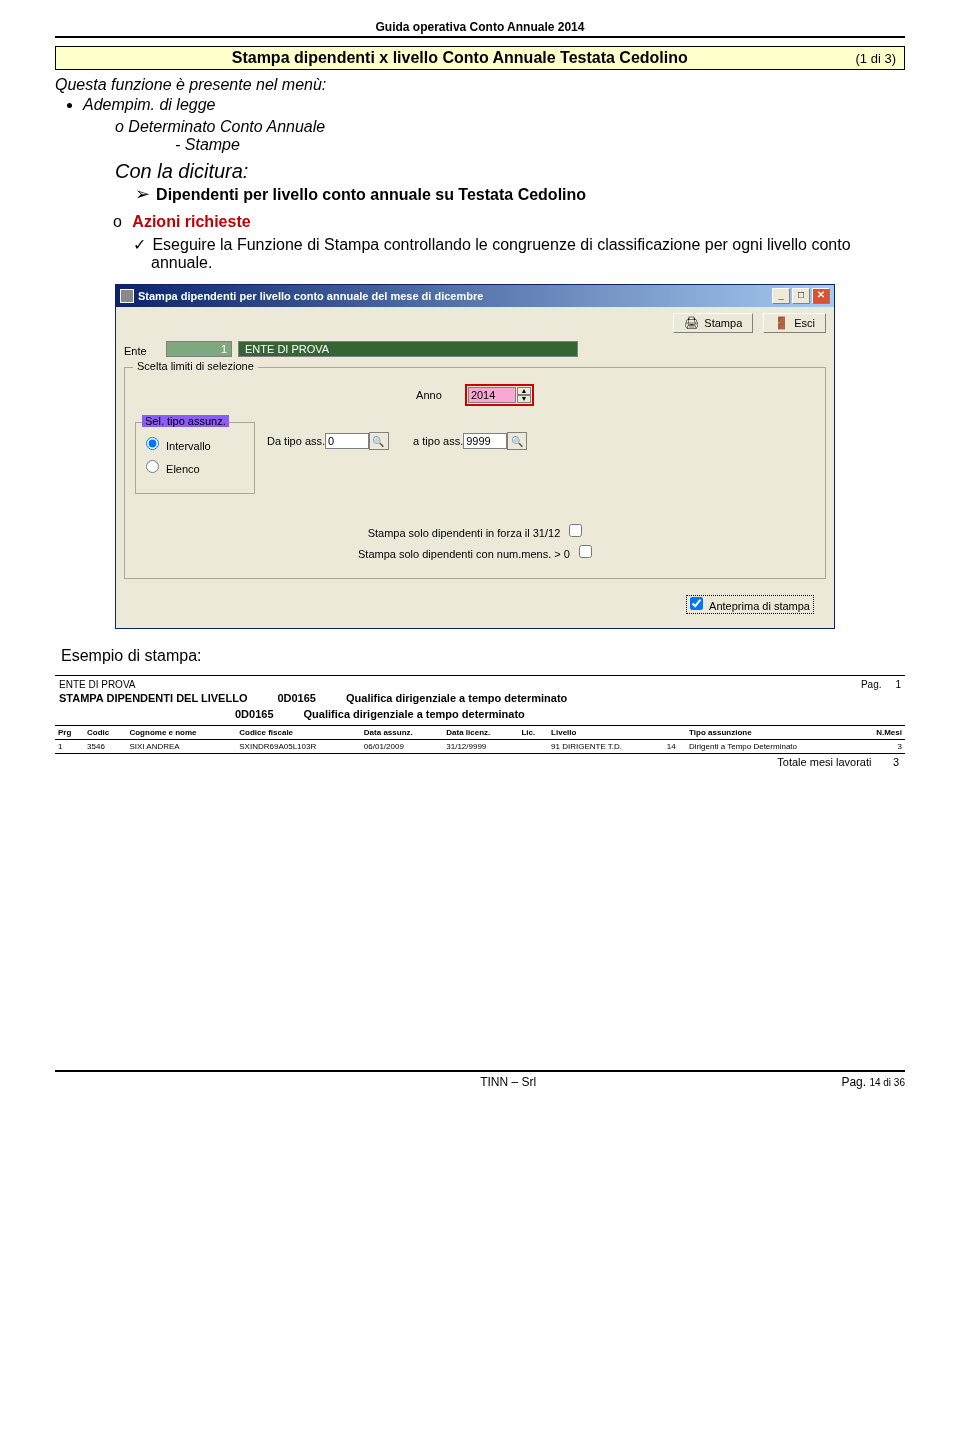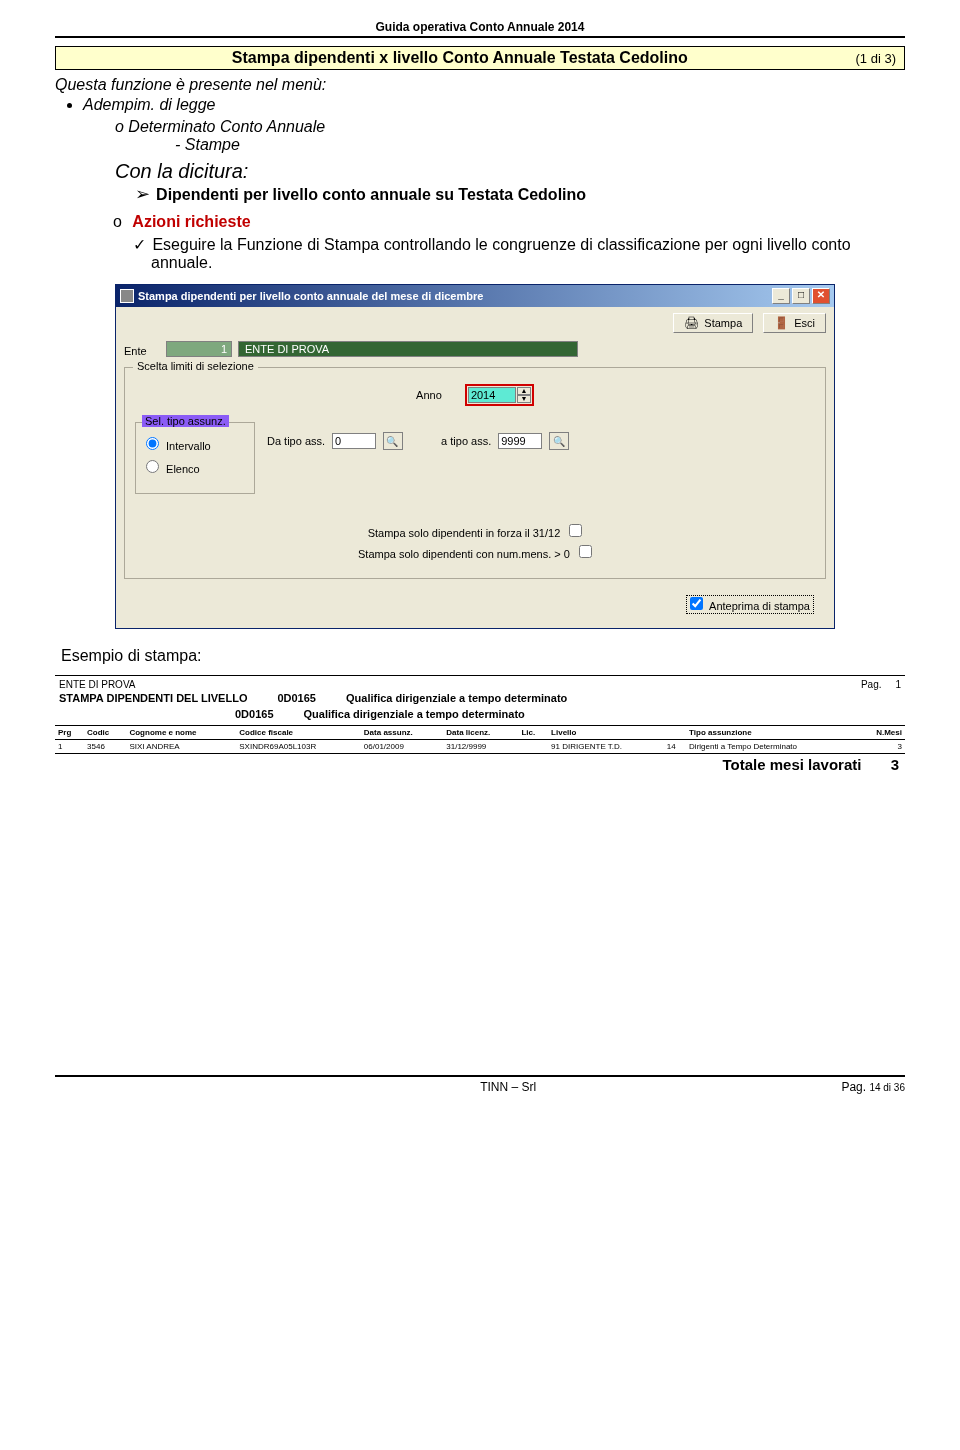--- a/index.html
+++ b/index.html
@@ -113,30 +113,30 @@
   }
   .groupbox {
     border: 1px solid #aca899; padding: 10px 10px 12px 10px; margin-bottom: 8px; position: relative;
   }
   .groupbox > .glabel {
     position: absolute; top: -8px; left: 8px; background: #ece9d8; padding: 0 4px; font-size: 11px;
   }
   .anno-row { text-align: center; margin: 6px 0 16px 0; }
   .anno-row .albl { display: inline-block; margin-right: 20px; }
   .spinwrap { display: inline-flex; align-items: center; border: 2px solid #d00000; padding: 1px; }
-  .spinwrap input { width: 48px; border: 1px solid #808080; font-size: 11px; padding: 1px 2px; background: #5eead4; }
+  .spinwrap input { width: 48px; border: 1px solid #808080; font-size: 11px; padding: 1px 2px; background: #f9a8d4; }
   .spinbtns { display: flex; flex-direction: column; margin-left: 1px; }
   .spinbtns div { width: 14px; height: 8px; background: #ece9d8; border: 1px solid #808080; font-size: 7px; line-height: 6px; text-align: center; }
 
   .seltipo-row { display: flex; align-items: flex-start; gap: 12px; }
   .seltipo-box { border: 1px solid #aca899; padding: 6px 10px 10px 10px; position: relative; width: 120px; }
   .seltipo-box .glabel { position: absolute; top: -8px; left: 6px; background: #8b5cf6; padding: 0 3px; font-size: 11px; }
   .radio-row { margin: 8px 0; font-size: 11px; }
   .radio-row input { margin-right: 4px; }
-  .tipoass-fields { display: flex; align-items: center; gap: 7px; padding-top: 10px; }
+  .tipoass-fields { display: flex; align-items: center; gap: 0; padding-top: 10px; }
   .tipoass-fields .flbl { font-size: 11px; }
   .tipoass-fields input.tiny { width: 44px; border: 1px solid #808080; font-size: 11px; padding: 1px 2px; background: #fff; }
   .binoc { width: 20px; height: 18px; border: 1px solid #808080; background: #ece9d8; display: inline-flex; align-items: center; justify-content: center; font-size: 10px; }
 
   .chk-rows { text-align: center; margin-top: 30px; }
   .chk-rows .crow { margin: 6px 0; font-size: 11px; }
   .chk-rows input { margin-left: 6px; }
 
   .dlg-footer { text-align: right; padding: 8px 12px 4px 0; }
   .dlg-footer .chk { font-size: 11px; border: 1px dotted #000; padding: 1px 3px; display: inline-block; }
@@ -151,21 +151,21 @@
     font-size: 9px;
     padding-top: 3px;
     width: 100%;
   }
   .rep-head1 { display: flex; justify-content: space-between; font-size: 10px; padding: 0 4px; }
   .rep-title-row { display: flex; gap: 30px; padding: 2px 4px; font-size: 11px; font-weight: bold; }
   .rep-title-row.sub { font-weight: bold; padding-left: 180px; gap: 30px; font-size: 11px; }
   .rep-table { width: 100%; border-collapse: collapse; margin-top: 3px; }
   .rep-table th { border-top: 1px solid #000; border-bottom: 1px solid #000; font-size: 8px; font-weight: bold; text-align: left; padding: 2px 3px; }
   .rep-table td { font-size: 8px; padding: 2px 3px; border-bottom: 1px solid #000; }
-  .rep-total { text-align: right; font-size: 15px; font-weight: bold; padding: 2px 6px; }
+  .rep-total { text-align: right; font-size: 11px; font-weight: normal; padding: 2px 6px; }
 
   .page-footer {
     border-top: 2px solid #000;
     margin-top: 300px;
     padding-top: 3px;
     display: flex;
     font-size: 12px;
     gap: 48px;
   }
   .page-footer .ctr { flex: 1; text-align: center; }

